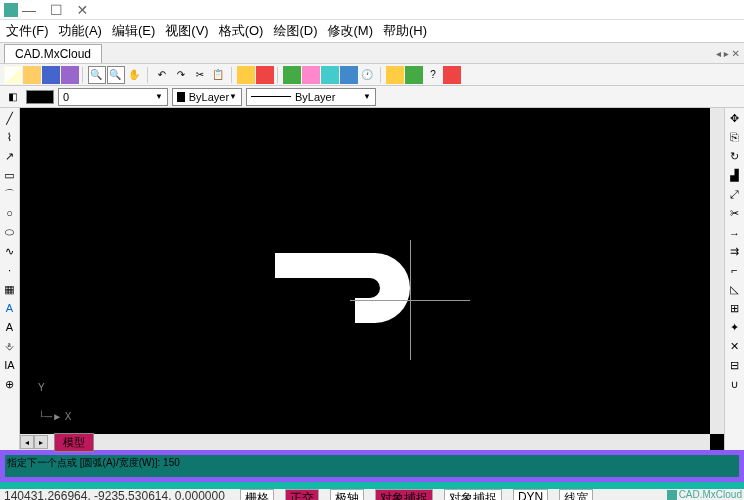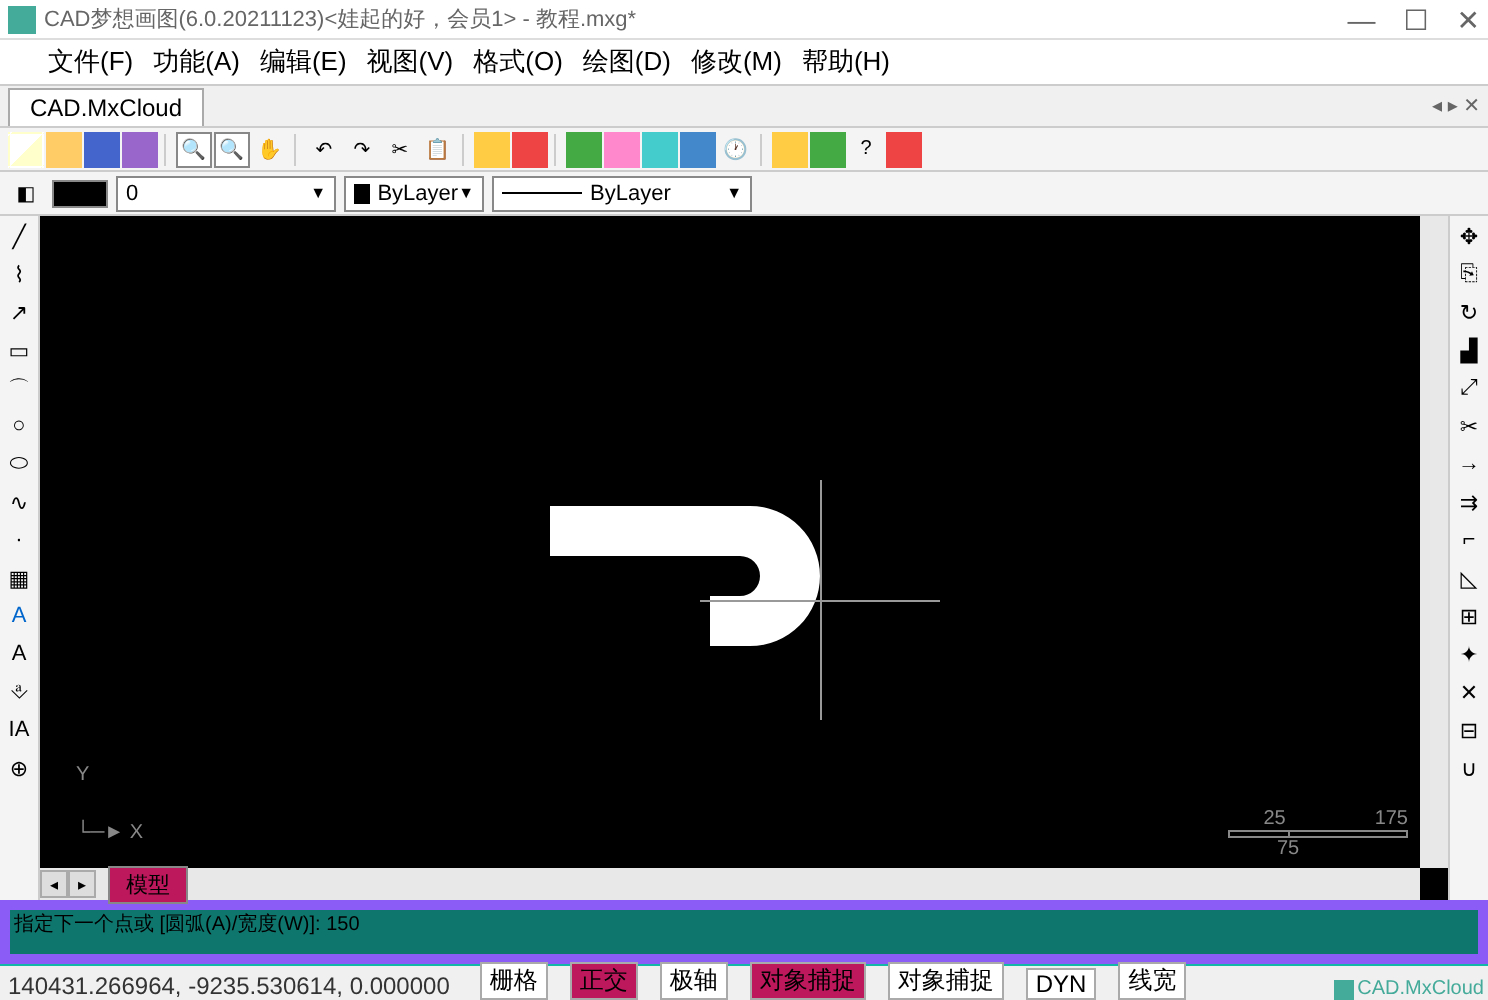--- a/index.html
+++ b/index.html
@@ -2,21 +2,21 @@
 <html><head>
 <meta charset="utf-8">
 <style>
 * { margin: 0; padding: 0; box-sizing: border-box; font-family: "Microsoft YaHei", Arial, sans-serif; }
 body { width: 744px; height: 500px; background: #fff; overflow: hidden; font-size: 11px; position: relative; }
 .titlebar { height: 20px; background: #fff; display: flex; align-items: center; padding: 0 4px; border-bottom: 1px solid #ddd; }
 .titlebar .icon { width: 14px; height: 14px; background: #4a9; margin-right: 4px; }
 .titlebar .title { flex: 1; color: #666; font-size: 11px; }
 .titlebar .winbtns { display: flex; gap: 14px; color: #666; font-size: 14px; }
 .titlebar .winbtn { cursor: pointer; }
-.menubar { height: 22px; display: flex; align-items: center; padding: 0 24px; gap: 10px; font-size: 13px; }
+.menubar { height: 22px; display: flex; align-items: center; padding: 0 6px; gap: 10px; font-size: 13px; }
 .menubar span { cursor: pointer; }
 .tabbar { height: 22px; display: flex; align-items: center; padding: 0 4px; background: #f0f0f0; border-top: 1px solid #ccc; border-bottom: 1px solid #ccc; }
 .tab { padding: 2px 10px; background: #fff; border: 1px solid #aaa; border-bottom: none; font-size: 12px; margin-right: 1px; }
 .tab.active { font-weight: bold; }
 .closebtn { margin-left: auto; font-size: 10px; color: #666; }
 .toolbar1 { height: 22px; display: flex; align-items: center; padding: 2px 4px; gap: 1px; background: #f4f4f4; border-bottom: 1px solid #ccc; }
 .tbtn { width: 18px; height: 18px; border: 1px solid transparent; display: flex; align-items: center; justify-content: center; font-size: 10px; cursor: pointer; }
 .tb-new { background: linear-gradient(135deg,#fff 50%,#ffc 50%); }
 .tb-open { background: #fc6; }
 .tb-save { background: #46c; }
@@ -48,34 +48,33 @@
 .modeltab { margin-left: 6px; padding: 1px 8px; background: #be185d; border: 1px solid #888; font-size: 11px; }
 .shape { position: absolute; left: 250px; top: 140px; }
 .shape svg { display: block; }
 .cursor-h { position: absolute; left: 330px; top: 192px; width: 120px; height: 1px; background: #999; }
 .cursor-v { position: absolute; left: 390px; top: 132px; width: 1px; height: 120px; background: #999; }
 .ucs { position: absolute; left: 18px; bottom: 28px; color: #888; font-size: 10px; }
 .scale { position: absolute; right: 20px; bottom: 20px; color: #888; font-size: 10px; text-align: right; }
 .scale .bar { display: flex; }
 .scale .seg { border: 1px solid #888; border-right: none; height: 4px; }
 .cmdarea { height: 32px; border: 5px solid #8b5cf6; background: #0f766e; font-size: 10px; padding: 1px 2px; line-height: 13px; overflow: hidden; }
-.statusbar { height: 18px; display: flex; align-items: flex-end; font-size: 12px; border-top: 1px solid #14b8a6; background: #f0f0f0; }
+.statusbar { height: 18px; display: flex; align-items: flex-start; font-size: 12px; border-top: 7px solid #14b8a6; background: #f0f0f0; }
 .coords { padding: 0 4px; color: #333; }
 .statbtn { padding: 0 4px; border: 1px solid #aaa; margin-left: 11px; background: #fff; font-size: 12px; white-space: nowrap; }
 .statbtn.on { background: #be185d; font-family: Liberation Serif, serif; }
 .feedback { color: #08c; margin-left: 4px; text-decoration: underline; font-size: 11px; }
 .brand { margin-left: auto; margin-right: 2px; color: #4a9; font-size: 10px; display: flex; align-items: center; gap: 2px; }
 .brand .bicon { width: 10px; height: 10px; background: #4a9; }
 </style>
 </head>
 <body>
 
 <div class="titlebar">
   <div class="icon"></div>
-  <div class="title">CAD梦想画图(6.0.20211123)&lt;娃起的好，会员1&gt; - 教程.mxg*</div>
   <div class="winbtns">
     <span class="winbtn">—</span>
     <span class="winbtn">☐</span>
     <span class="winbtn">✕</span>
   </div>
 </div>
 
 <div class="menubar">
   <span>文件(F)</span>
   <span>功能(A)</span>
@@ -165,28 +164,20 @@
       <svg width="150" height="90" viewBox="0 0 150 90">
         <path d="M 5 5 L 105 5 A 35 35 0 0 1 105 75 L 85 75 L 85 50 L 100 50 A 10 10 0 0 0 100 30 L 5 30 Z" fill="#fff"></path>
       </svg>
     </div>
     <div class="cursor-h"></div>
     <div class="cursor-v"></div>
     <div class="ucs">
       <div>Y</div>
       <div style="margin-top:18px">└─► <span>X</span></div>
     </div>
-    <div class="scale">
-      <div><span>25</span>&nbsp;&nbsp;&nbsp;&nbsp;&nbsp;&nbsp;&nbsp;&nbsp;&nbsp;&nbsp;&nbsp;&nbsp;&nbsp;&nbsp;&nbsp;&nbsp;<span>175</span></div>
-      <div class="bar">
-          <div class="seg" style="width:30px"></div>
-          <div class="seg" style="width:60px;border-right:1px solid #888"></div>
-        </div>
-      <div style="text-align:center;width:60px"><span>75</span></div>
-    </div>
     <div class="scrollbar-v"></div>
     <div class="scrollbar-h">
       <div class="shbtn">◂</div>
       <div class="shbtn">▸</div>
       <div class="modeltab">模型</div>
     </div>
   </div>
 
   <div class="righttools">
     <div class="lt">✥</div>

